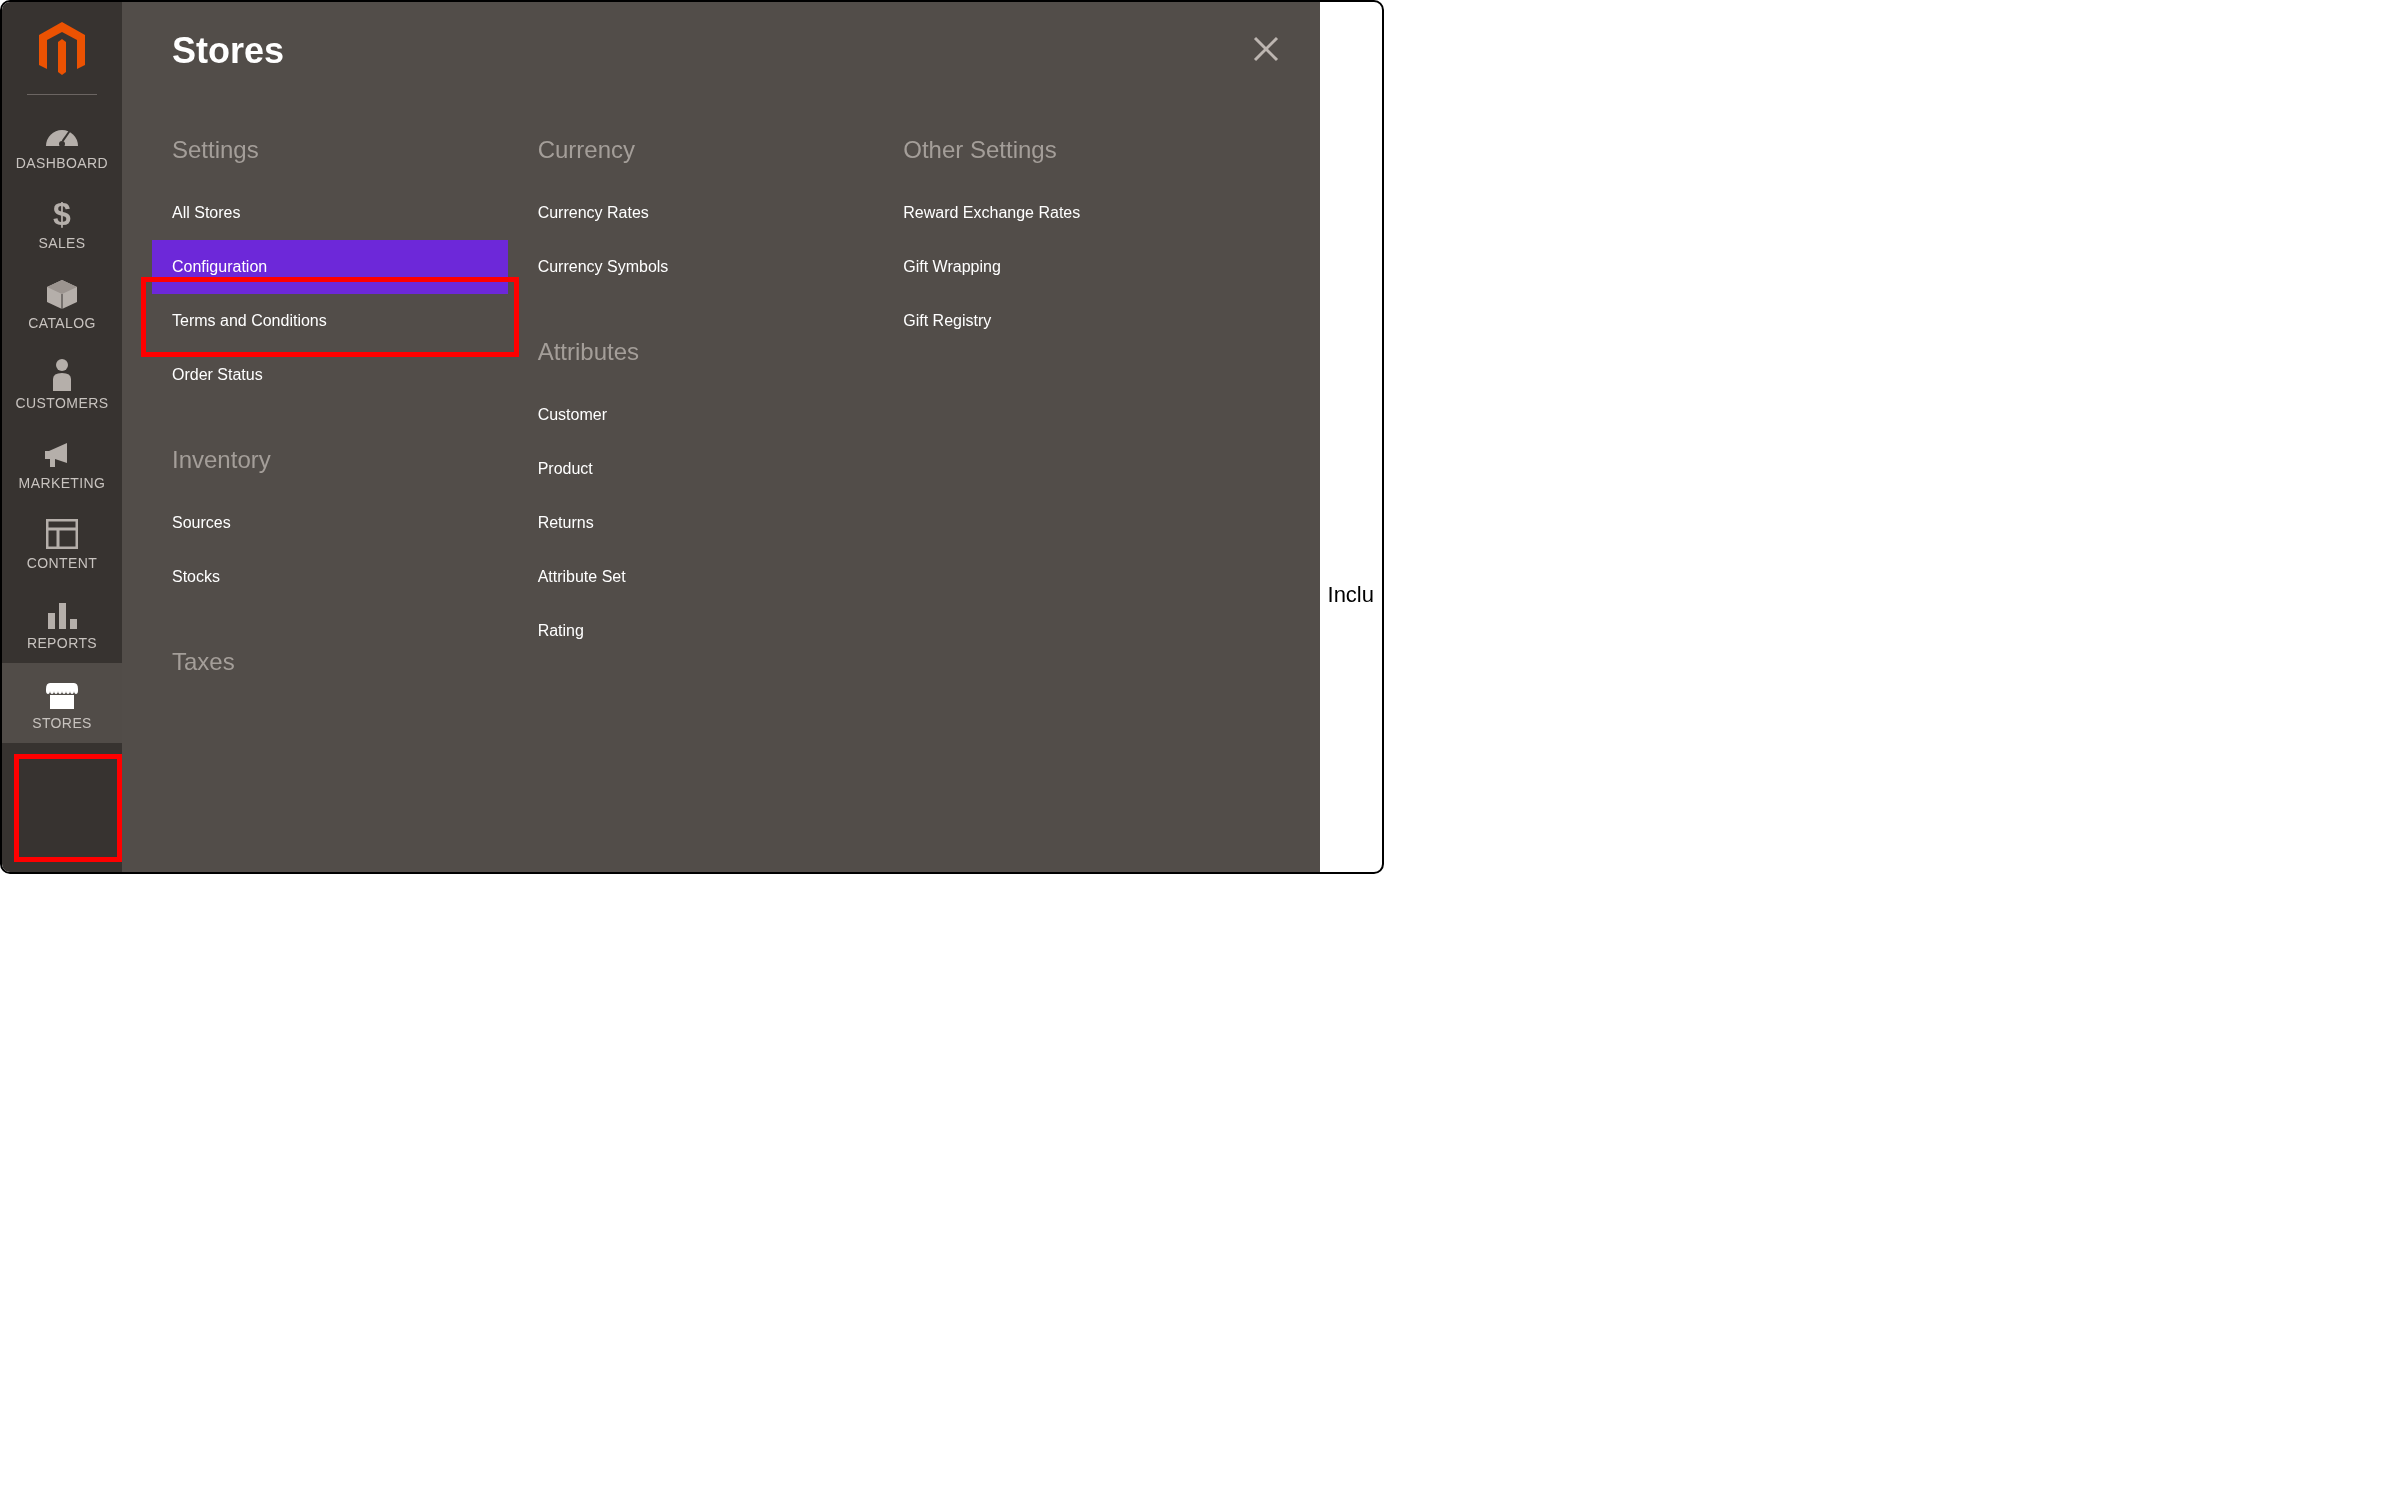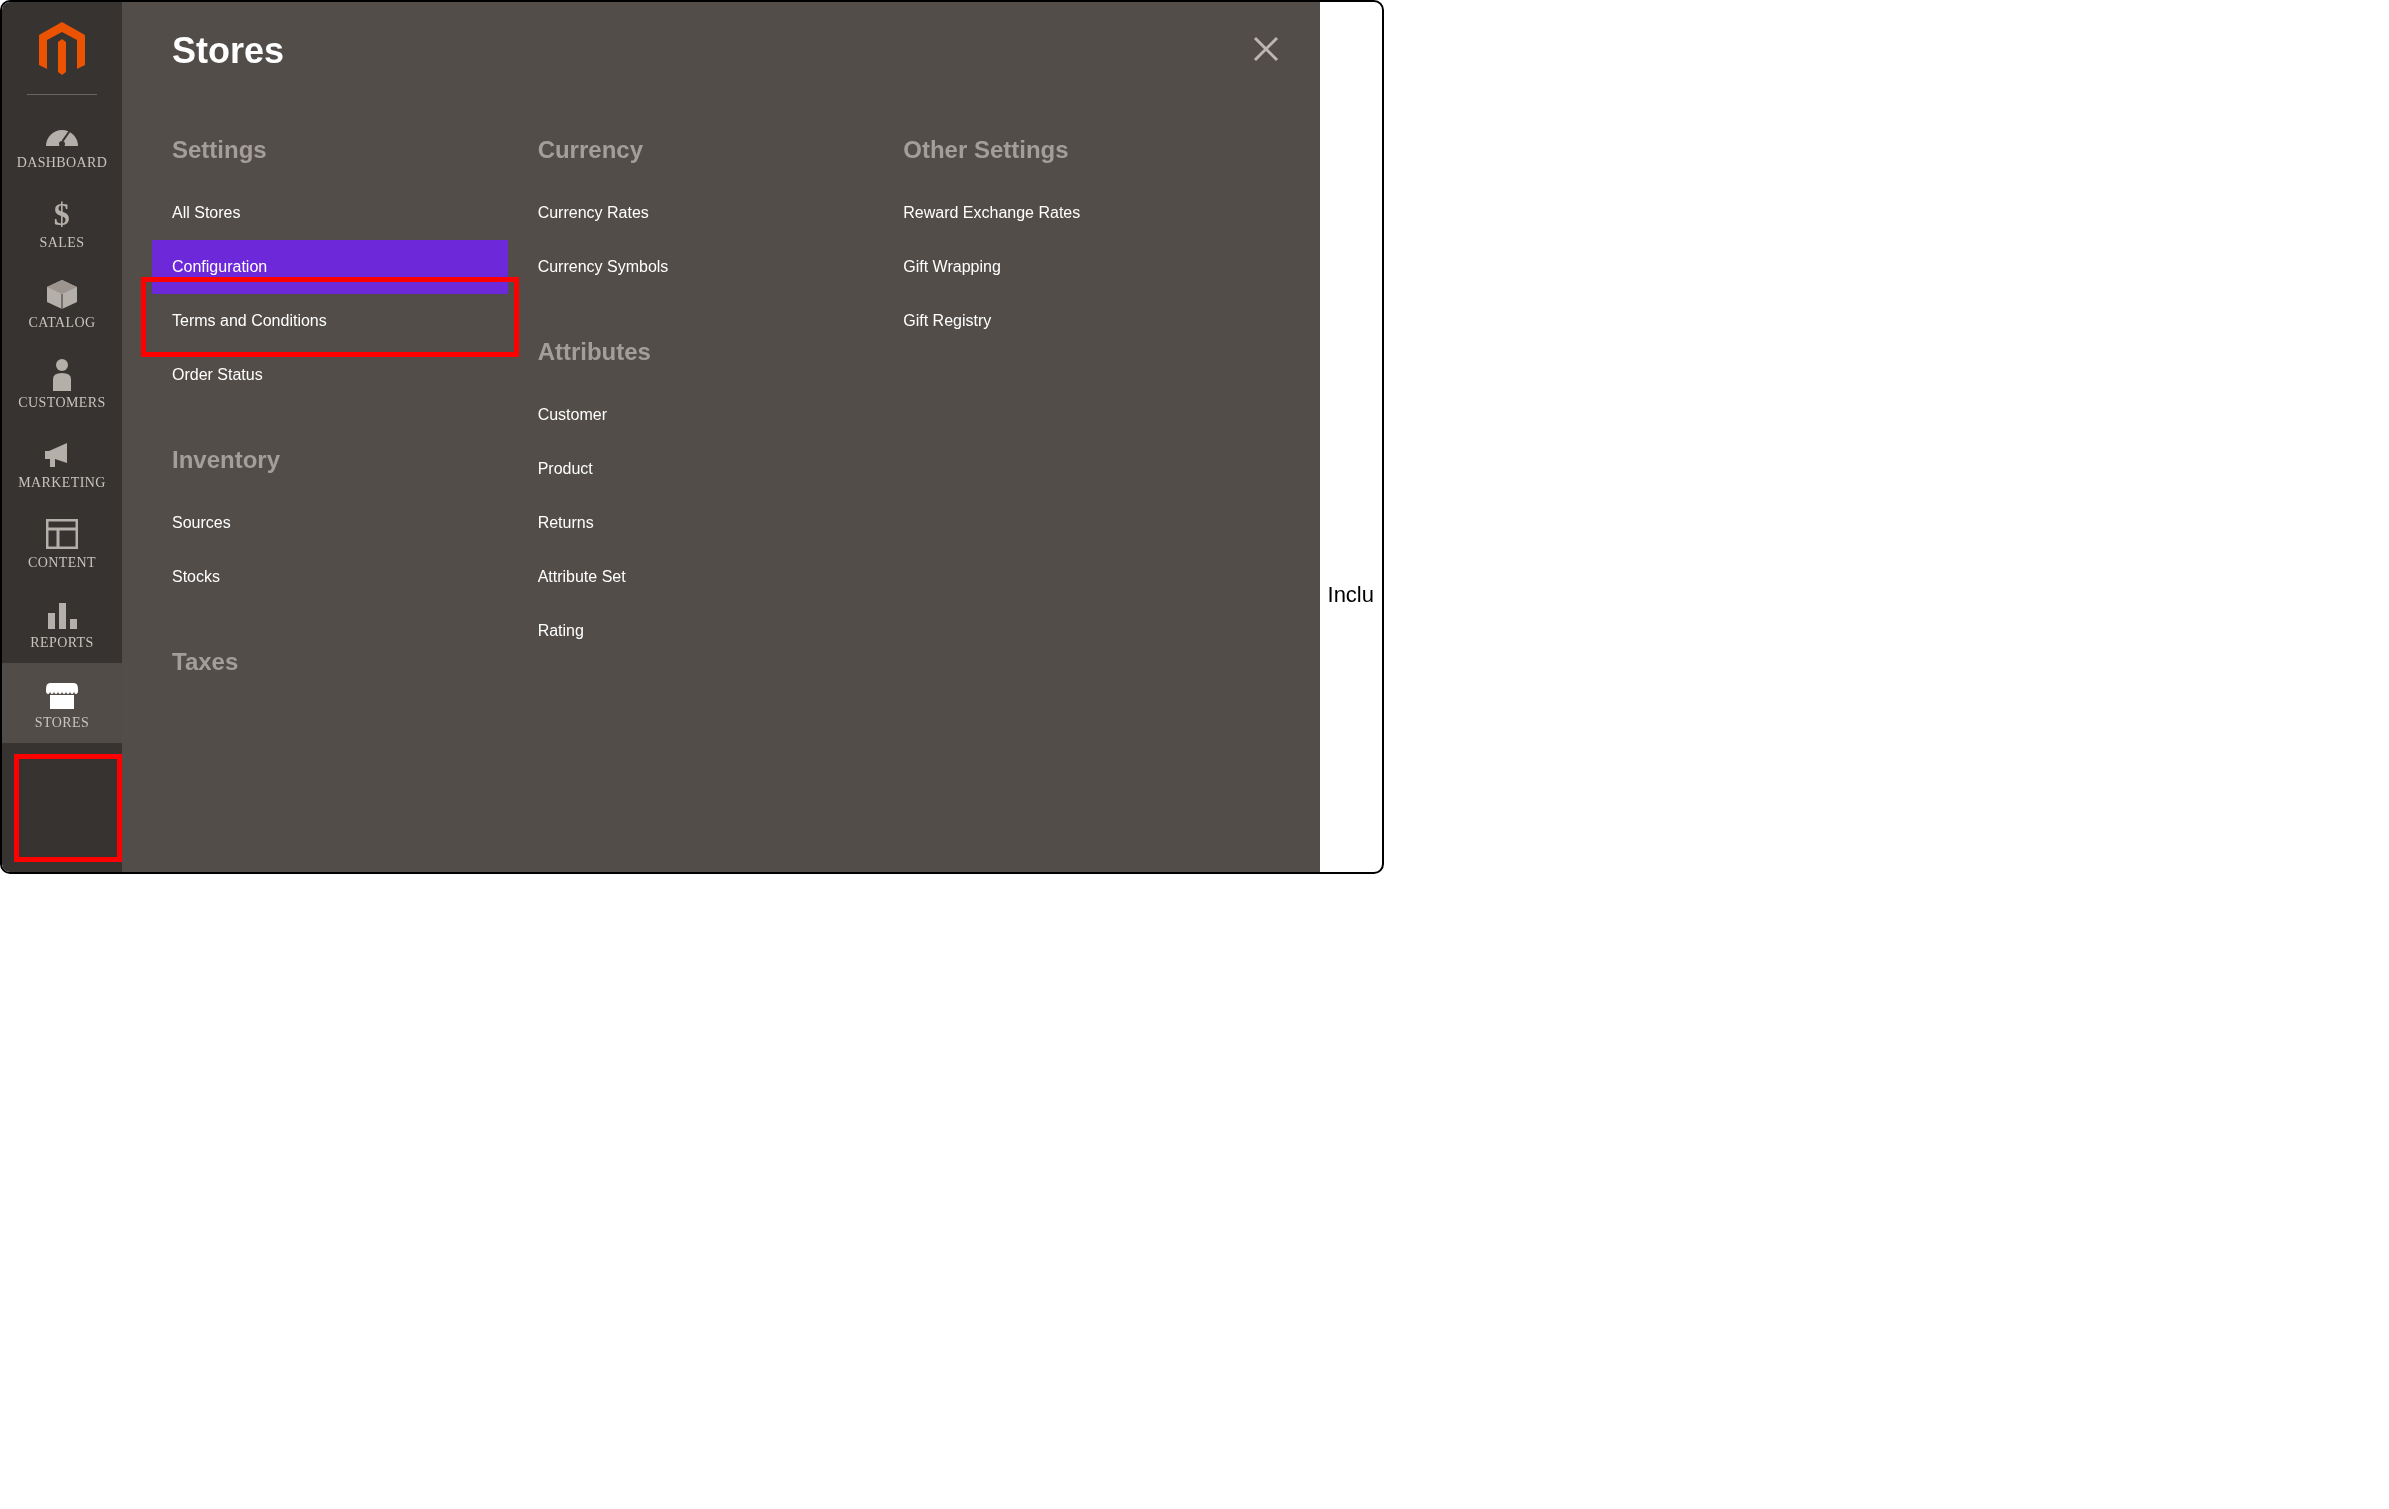--- a/index.html
+++ b/index.html
@@ -37,21 +37,20 @@
   .nav-item {
     width: 100%;
     display: flex;
     flex-direction: column;
     align-items: center;
     padding: 14px 0 12px 0;
     color: #c8c3bf;
     font-size: 14px;
     letter-spacing: 0.4px;
     cursor: pointer;
-    font-family: Liberation Serif, serif;
   }
   .nav-item.active { background: #514c48; }
   .nav-icon {
     width: 36px; height: 34px;
     display:flex; align-items:center; justify-content:center;
     margin-bottom: 4px;
   }
   .nav-label { color:#c8c3bf; font-size: 14px; }
   .highlight-red {
     position:absolute;
@@ -91,21 +90,21 @@
   }
   .col {
     width: 33%;
     display:flex;
     flex-direction:column;
     padding-right: 30px;
   }
   .group-title {
     color: #a49e99;
     font-size: 24px;
-    font-weight: 700;
+    font-weight: 400;
     margin-top: 44px;
     margin-bottom: 22px;
   }
   .link-item {
     color: #ffffff;
     font-size: 16px;
     font-weight: 400;
     padding: 18px 20px;
     margin-left: -20px;
     cursor: pointer;

